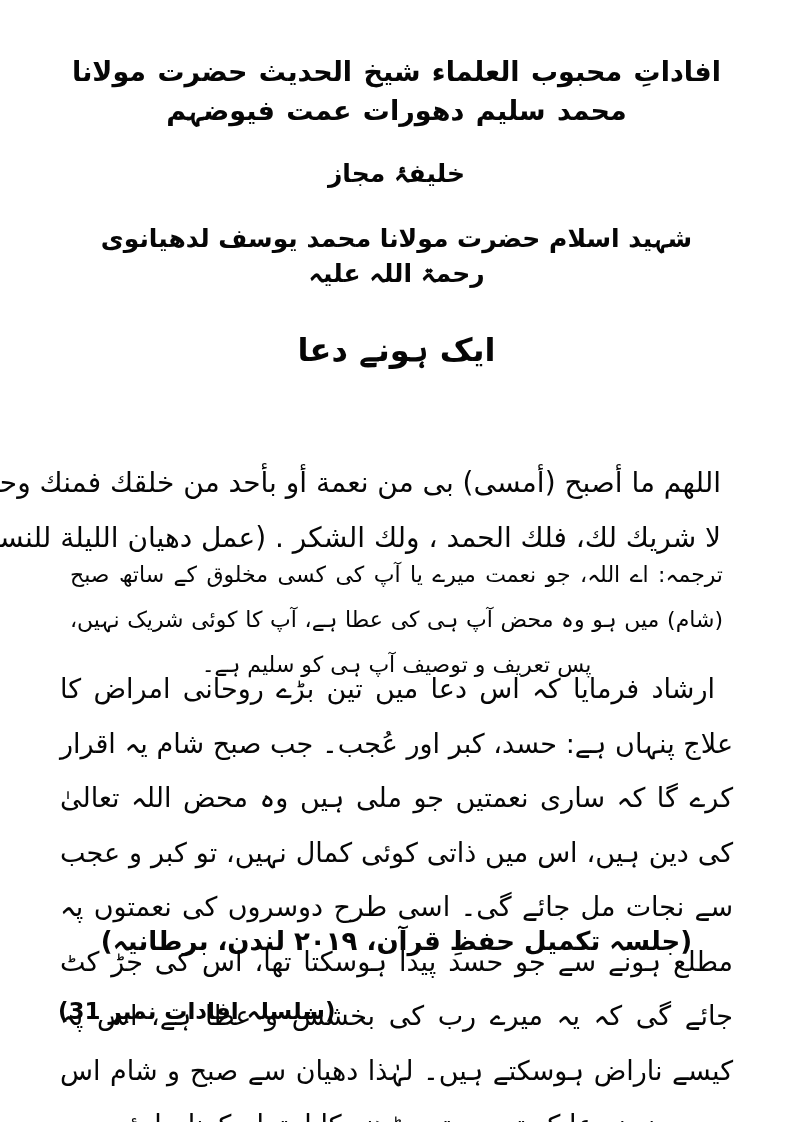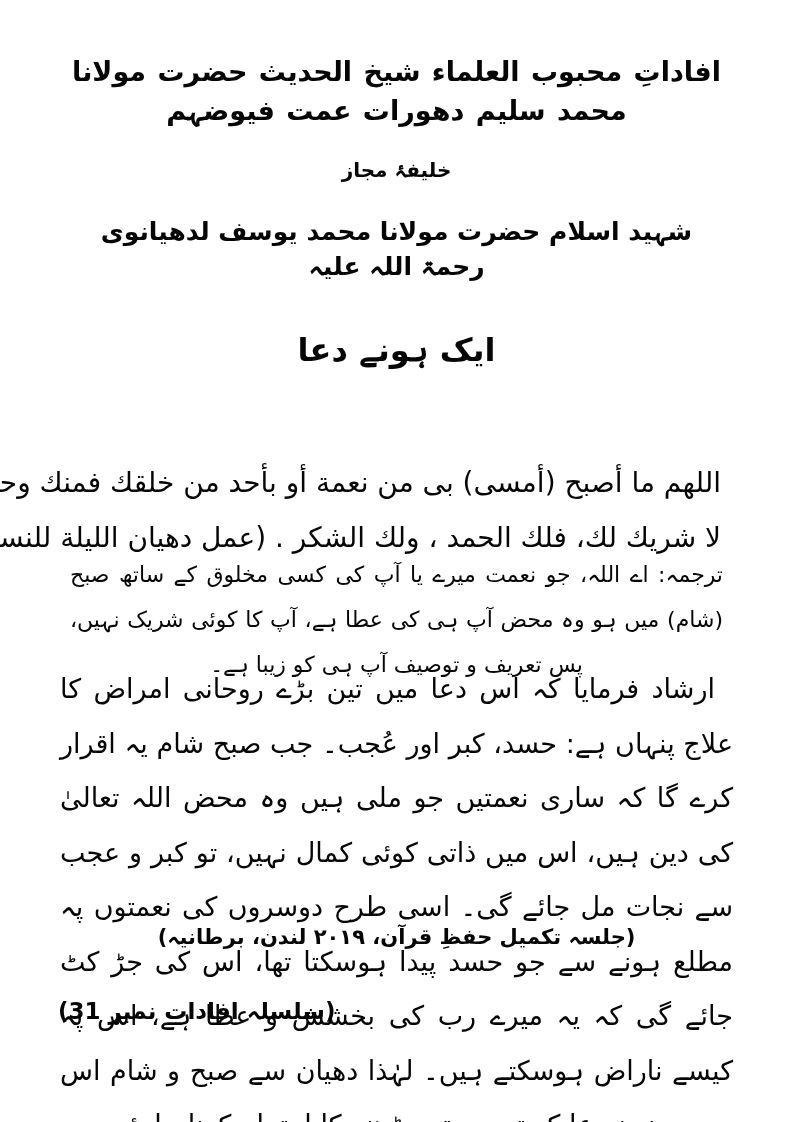--- a/index.html
+++ b/index.html
@@ -34,21 +34,21 @@
   }
   .header-line-1 {
     font-size: 27px;
     font-weight: 700;
     line-height: 1.45;
     letter-spacing: 0px;
     padding: 0 44px;
     word-spacing: 2px;
   }
   .header-line-2 {
-    font-size: 20px;
+    font-size: 25px;
     font-weight: 700;
     margin-top: 26px;
     line-height: 1.4;
   }
   .header-line-3 {
     font-size: 25px;
     font-weight: 700;
     margin-top: 30px;
     line-height: 1.4;
     padding: 0 80px;
@@ -116,21 +116,21 @@
     text-indent: 18px;
   }
 
   
   .citation {
     position: absolute;
     top: 922px;
     left: 0;
     right: 0;
     text-align: center;
-    font-size: 21px;
+    font-size: 26px;
     font-weight: 600;
     line-height: 1.5;
   }
 
   
   .series-footer {
     position: absolute;
     top: 994px;
     left: 0;
     right: 0;
@@ -157,21 +157,21 @@
   </div>
 
   <div class="doc-title">ایک ہونے دعا</div>
 
   <div class="dua-block">
     <div class="dua-line">اللهم ما أصبح (أمسى) بى من نعمة أو بأحد من خلقك فمنك وحدك ،</div>
     <div class="dua-line">لا شريك لك، فلك الحمد ، ولك الشكر . (عمل دھیان الليلة للنسائى)</div>
   </div>
 
   <div class="translation-block">
-    <p>ترجمہ: اے اللہ، جو نعمت میرے یا آپ کی کسی مخلوق کے ساتھ صبح (شام) میں ہو وہ محض آپ ہی کی عطا ہے، آپ کا کوئی شریک نہیں، پس تعریف و توصیف آپ ہی کو زیبا ہے۔</p>
+    <p>ترجمہ: اے اللہ، جو نعمت میرے یا آپ کی کسی مخلوق کے ساتھ صبح (شام) میں ہو وہ محض آپ ہی کی عطا ہے، آپ کا کوئی شریک نہیں، پس تعریف و توصیف آپ ہی کو سلیم ہے۔</p>
   </div>
 
   <div class="body-block">
     <p>ارشاد فرمایا کہ اس دعا میں تین بڑے روحانی امراض کا علاج پنہاں ہے: حسد، کبر اور عُجب۔ جب صبح شام یہ اقرار کرے گا کہ ساری نعمتیں جو ملی ہیں وہ محض اللہ تعالیٰ کی دین ہیں، اس میں ذاتی کوئی کمال نہیں، تو کبر و عجب سے نجات مل جائے گی۔ اسی طرح دوسروں کی نعمتوں پہ مطلع ہونے سے جو حسد پیدا ہوسکتا تھا، اس کی جڑ کٹ جائے گی کہ یہ میرے رب کی بخشش و عطا ہے، اس پہ کیسے ناراض ہوسکتے ہیں۔ لہٰذا دھیان سے صبح و شام اس مسنون دعا کو تین مرتبہ پڑھنے کا اہتمام کرنا چاہئے۔</p>
   </div>
 
   <div class="citation">(جلسہ تکمیل حفظِ قرآن، ۲۰۱۹ لندن، برطانیہ)</div>
 
   <div class="series-footer">
     <span class="series-inner">(سلسلہ افادات نمبر 31)</span>

